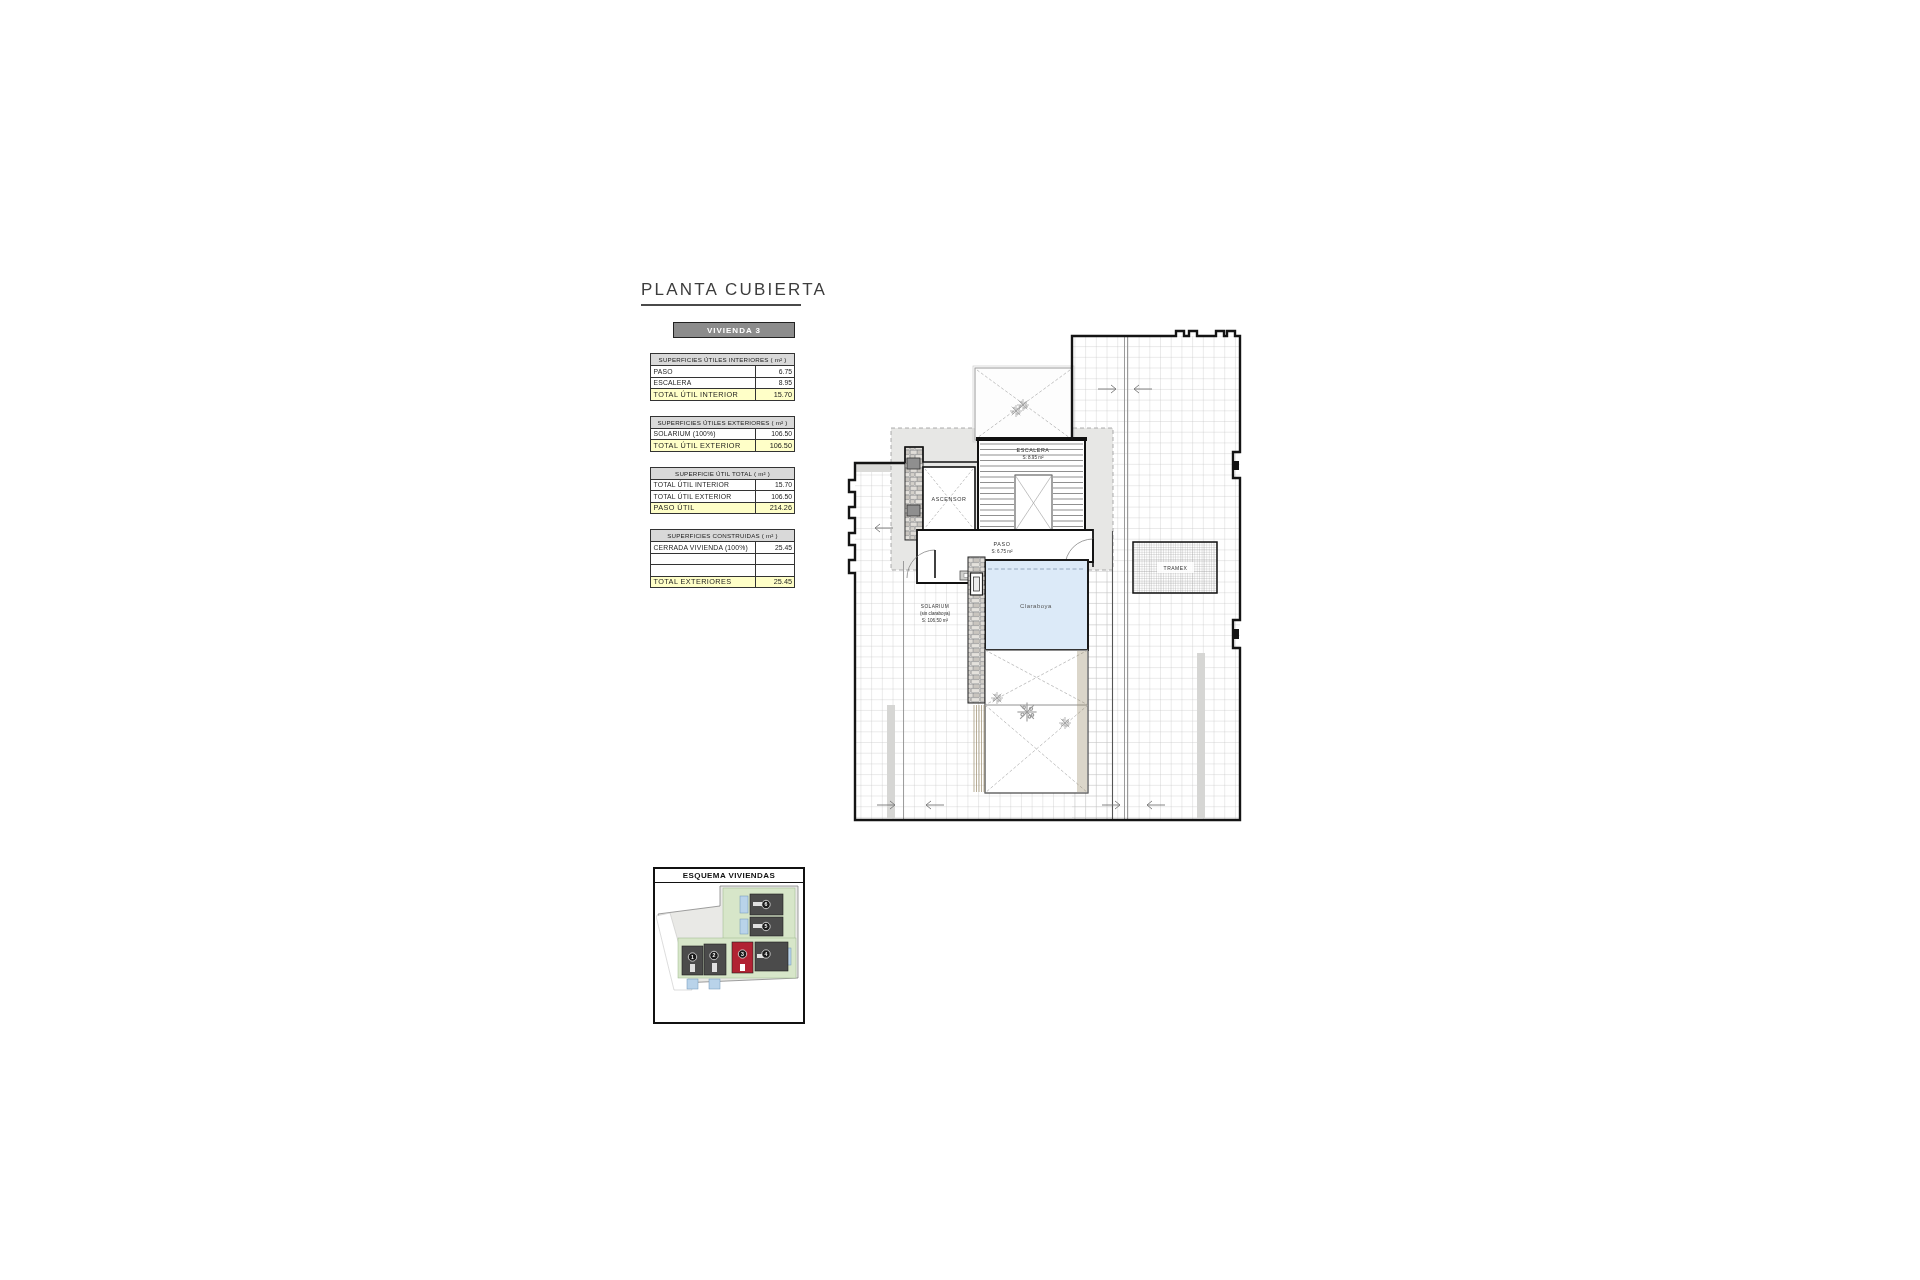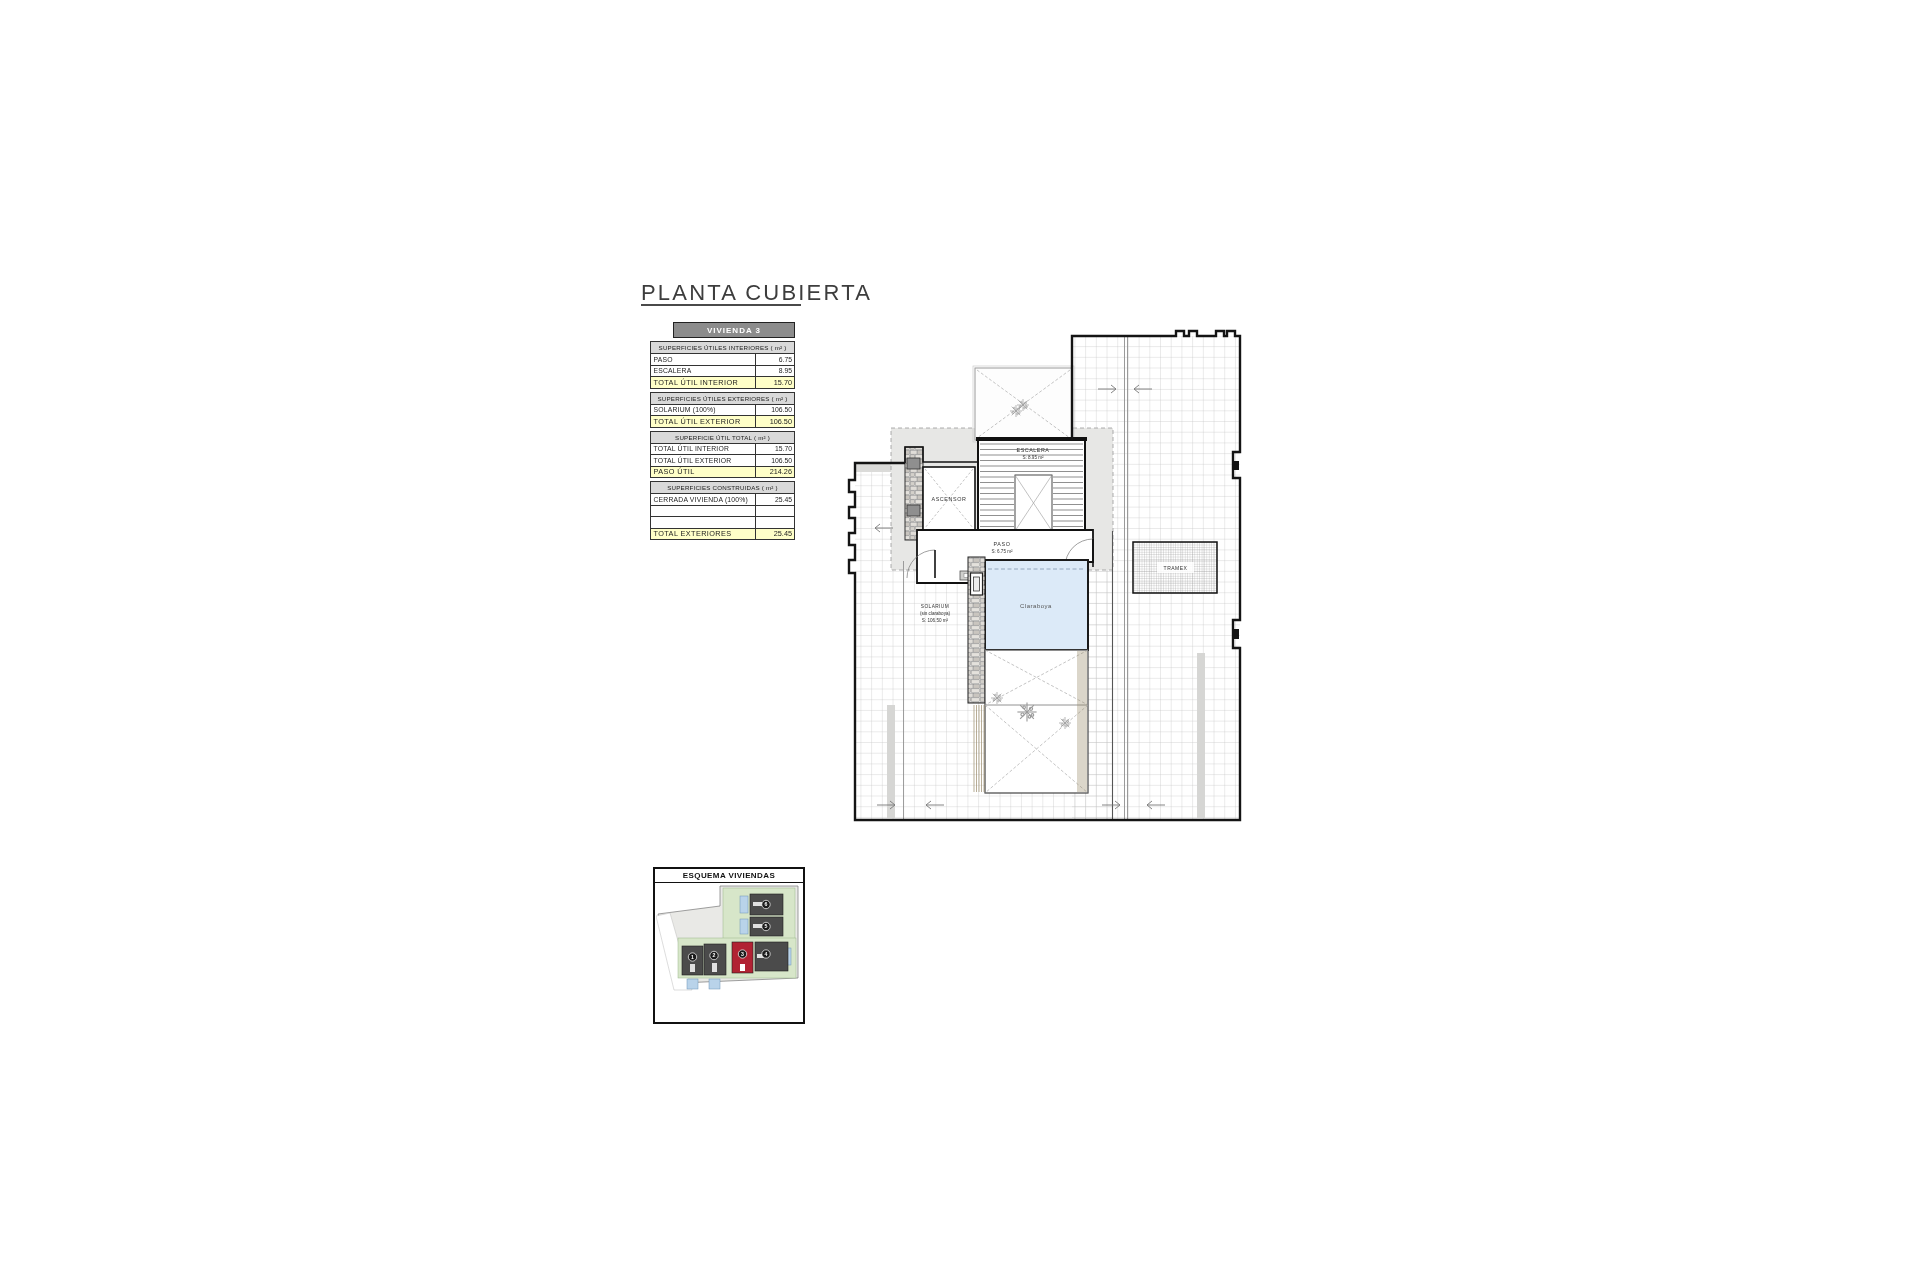--- a/index.html
+++ b/index.html
@@ -1,26 +1,26 @@
 <!DOCTYPE html>
 <html><head>
 <meta charset="utf-8">
 <style>
   html,body{margin:0;padding:0;background:#ffffff;}
   #canvas{position:relative;width:1920px;height:1280px;background:#ffffff;overflow:hidden;
           font-family:"Liberation Sans",sans-serif;}
   
-  .plan-title{position:absolute;left:641px;top:280px;font-size:22px;letter-spacing:2.2px;
+  .plan-title{position:absolute;left:641px;top:280px;font-size:17px;letter-spacing:2.2px;
               color:#3d3d3d;font-weight:400;white-space:nowrap;}
   .title-rule{position:absolute;left:641px;top:304px;width:160px;height:2px;background:#4a4a4a;}
   
   .sa-table{position:absolute;left:650px;top:322px;width:145px;color:#1c1c1c;}
   .sa-header{background:#8c8c8c;color:#ffffff;font-weight:bold;font-size:8px;text-align:center;
              letter-spacing:1px;border:1px solid #222;padding:2.5px 0;margin-left:23px;}
-  .sa-section{border:1px solid #333;margin-top:3px;background:#0f766e;}
+  .sa-section{border:1px solid #333;margin-top:15px;background:#0f766e;}
   .sa-sec-title{background:#d9d9d9;font-size:6.2px;text-align:center;padding:2px 0;
                 border-bottom:1px solid #333;letter-spacing:.2px;white-space:nowrap;overflow:hidden;}
   .sa-row{display:flex;align-items:stretch;height:10.5px;border-bottom:1px solid #333;
           font-size:6.8px;background:#fff;}
   .sa-row:last-child{border-bottom:none;}
   .sa-label{flex:1;display:flex;align-items:center;padding-left:2.5px;letter-spacing:.2px;
             white-space:nowrap;overflow:hidden;}
   .sa-value{width:36px;display:flex;align-items:center;justify-content:flex-end;
             padding-right:2px;border-left:1px solid #333;}
   .sa-row.hl{background:#ffffc8;font-size:7.3px;}

